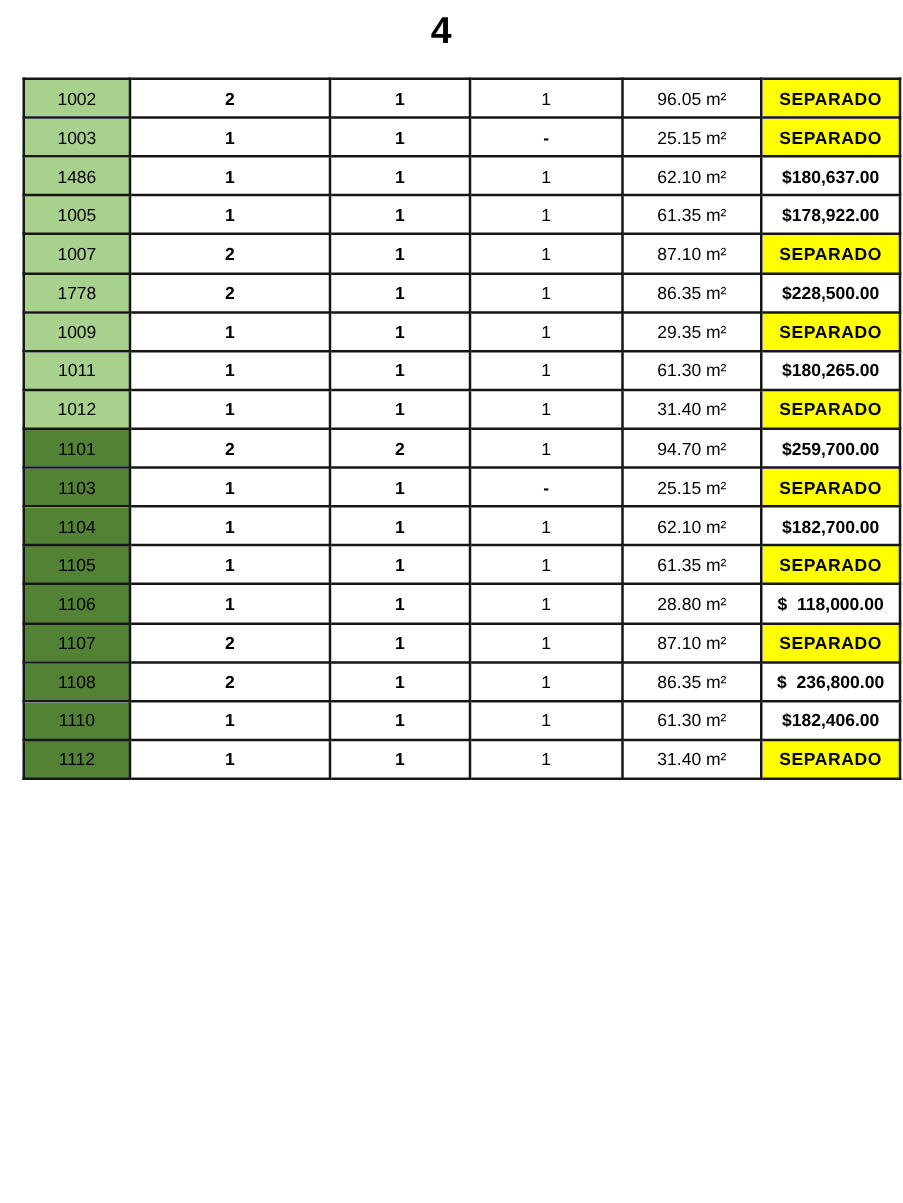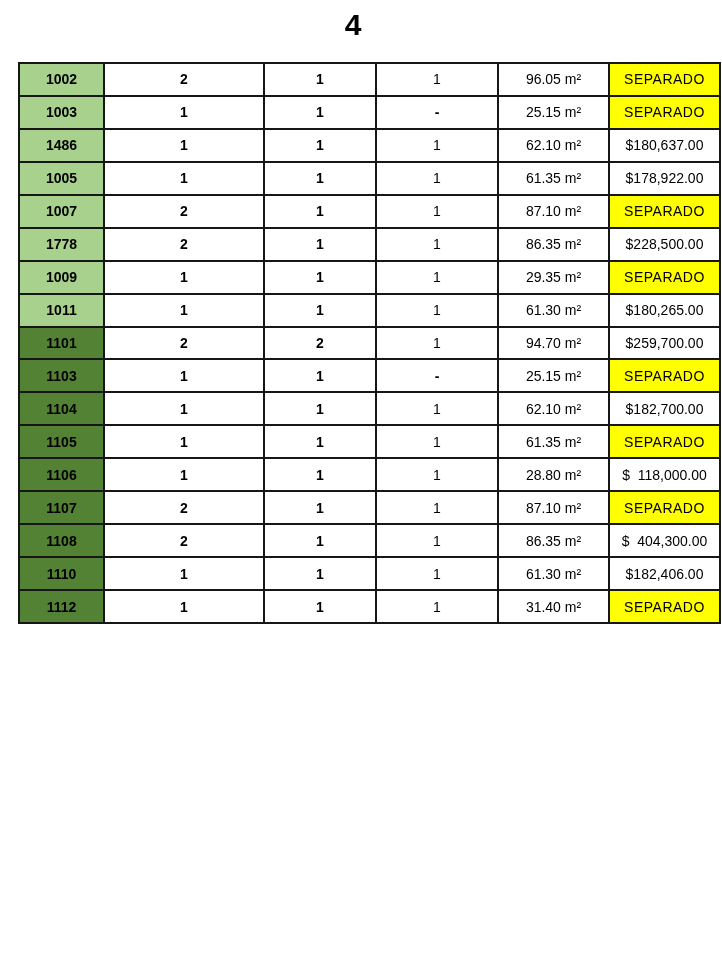--- a/index.html
+++ b/index.html
@@ -40,26 +40,26 @@
   table.price-table td {
     border: 2px solid #161616;
     text-align: center;
     vertical-align: middle;
     font-size: 14px;
     color: #000000;
     padding: 0;
     overflow: hidden;
     white-space: pre;
   }
-  td.unit { font-weight: 700; }
+  td.unit { font-weight: 400; }
   td.unit.light { background: var(--light-green, #a9d18e); }
   td.unit.dark  { background: var(--dark-green, #548235); }
   td.bold { font-weight: bold; }
   td.red  { color: var(--red, #e01b1b); font-weight: bold; }
-  td.price { font-weight: normal; margin-left: 48px; }
+  td.price { font-weight: bold; margin-left: 48px; }
   td.price.reserved { background: var(--yellow, #ffff00); letter-spacing: 0.5px; }
 </style>
 </head>
 <body>
 
 <div class="page">
   <div class="page-title">4</div>
 
   <table class="price-table">
     <colgroup>
@@ -129,20 +129,28 @@
   </tr>
         <tr>
     <td class="unit light">1011</td>
     <td class="bold">1</td>
     <td class="bold">1</td>
     <td>1</td>
     <td class="area">61.30 m²</td>
     <td class="price">$180,265.00</td>
   </tr>
         <tr>
+    <td class="unit light">1012</td>
+    <td class="bold">1</td>
+    <td class="bold">1</td>
+    <td>1</td>
+    <td class="area">31.40 m²</td>
+    <td class="price reserved">SEPARADO</td>
+  </tr>
+        <tr>
     <td class="unit dark">1101</td>
     <td class="bold">2</td>
     <td class="bold red">2</td>
     <td>1</td>
     <td class="area">94.70 m²</td>
     <td class="price">$259,700.00</td>
   </tr>
         <tr>
     <td class="unit dark">1103</td>
     <td class="bold">1</td>
@@ -182,21 +190,21 @@
     <td>1</td>
     <td class="area">87.10 m²</td>
     <td class="price reserved">SEPARADO</td>
   </tr>
         <tr>
     <td class="unit dark">1108</td>
     <td class="bold">2</td>
     <td class="bold">1</td>
     <td>1</td>
     <td class="area">86.35 m²</td>
-    <td class="price">$  404,300.00</td>
+    <td class="price">$  236,800.00</td>
   </tr>
         <tr>
     <td class="unit dark">1110</td>
     <td class="bold">1</td>
     <td class="bold">1</td>
     <td>1</td>
     <td class="area">61.30 m²</td>
     <td class="price">$182,406.00</td>
   </tr>
         <tr>

